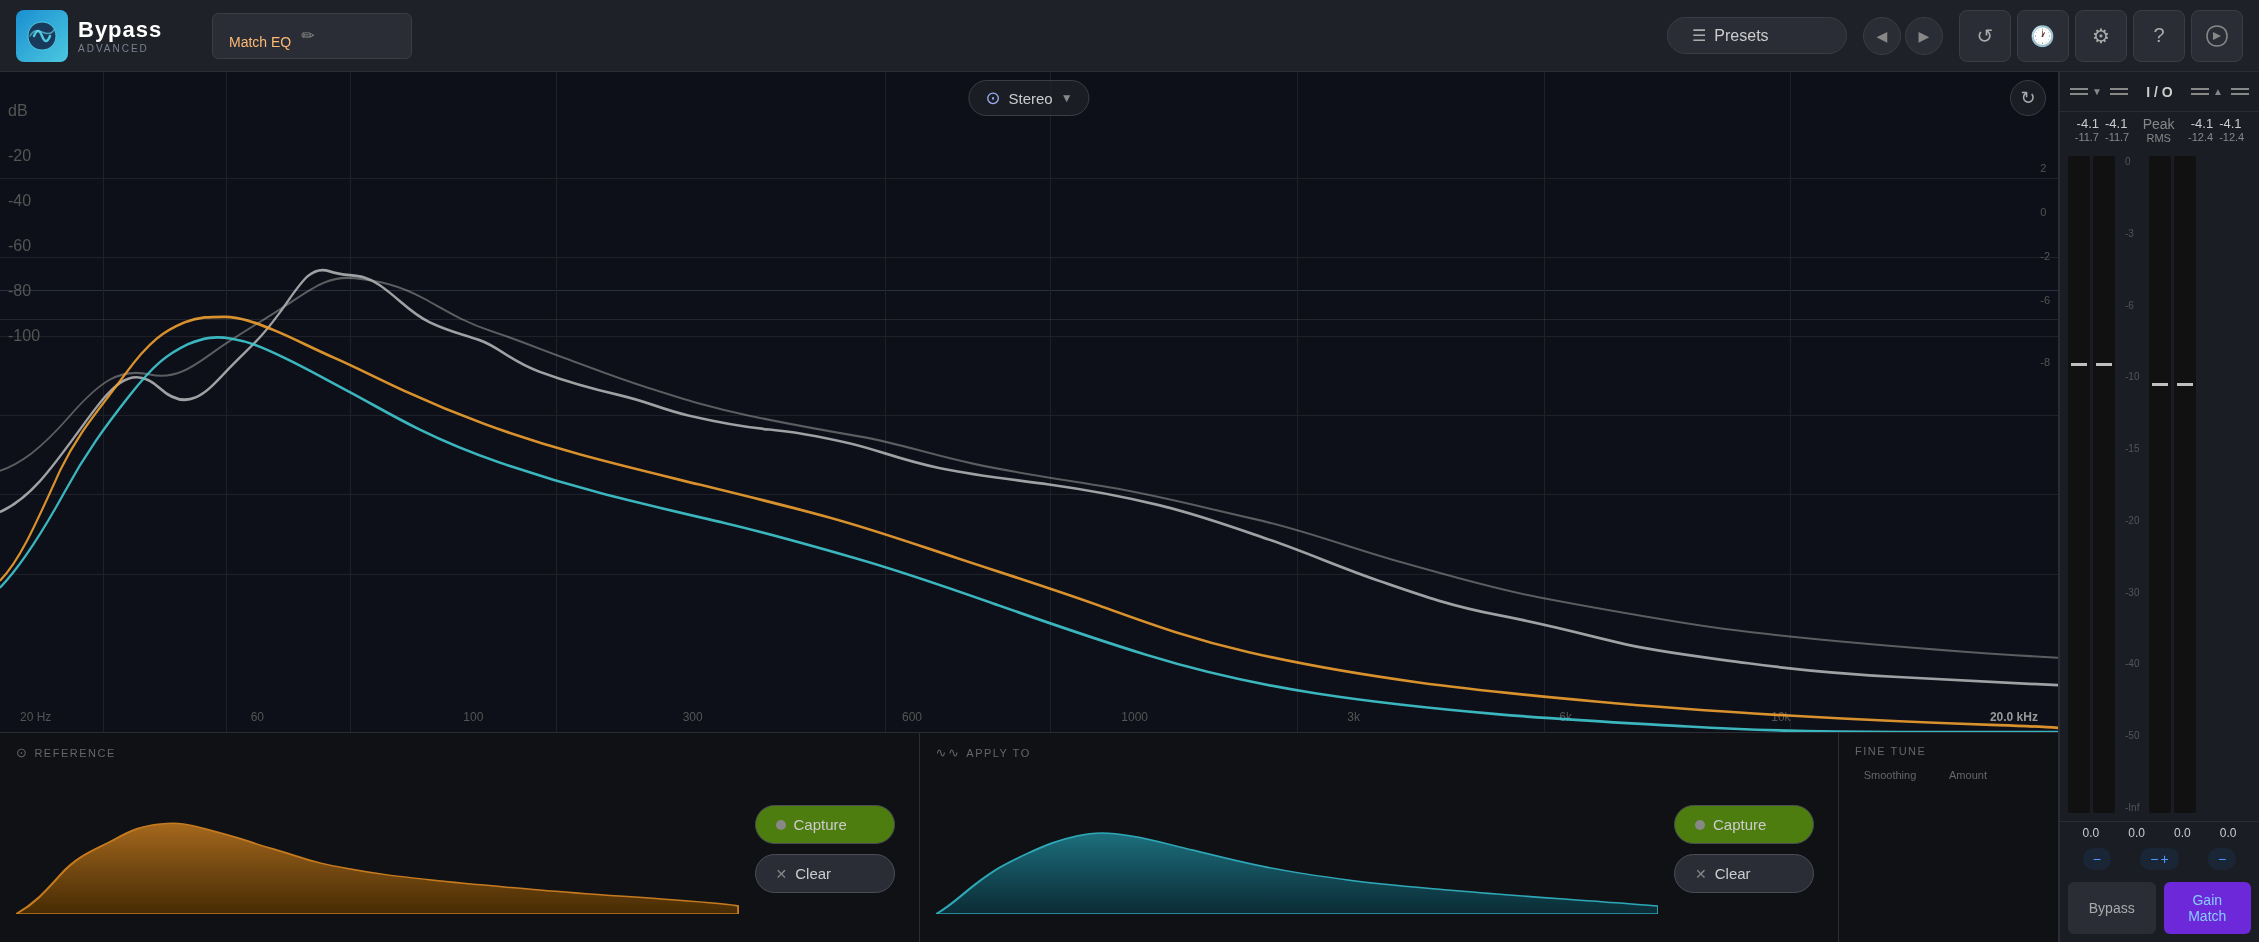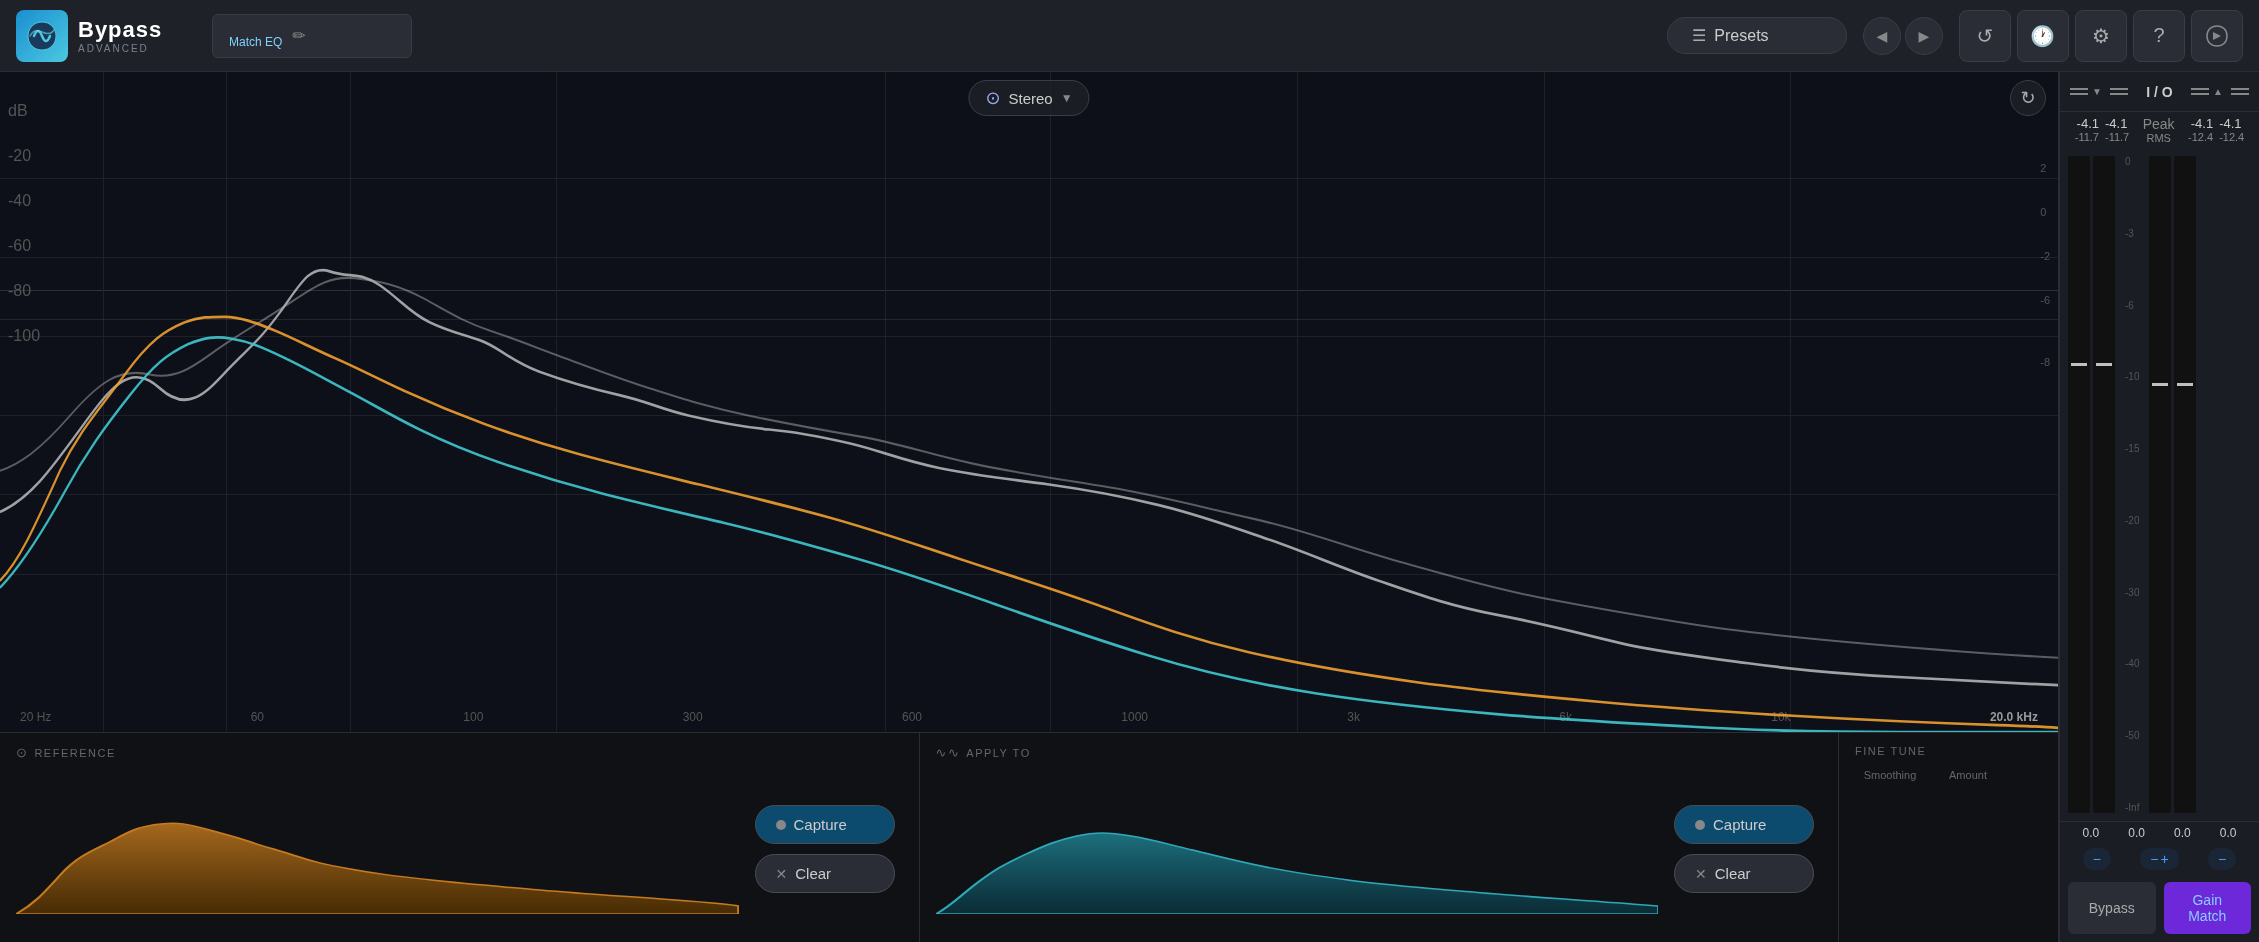--- a/index.html
+++ b/index.html
@@ -45,21 +45,21 @@
     .module-name-box {
       background: #2a2d35;
       border: 1px solid #3a3d45;
       border-radius: 6px;
       padding: 8px 16px;
       display: flex;
       align-items: center;
       gap: 10px;
       min-width: 200px;
     }
-    .module-name-text { font-size: 12px; color: #7dd3fc; margin-top: 12px; }
+    .module-name-text { font-size: 14px; color: #fdba74; margin-top: 12px; }
     .edit-icon { color: #888; font-size: 16px; cursor: pointer; }
 
     .spacer { flex: 1; }
 
     .presets-btn {
       display: flex;
       align-items: center;
       gap: 8px;
       background: #2a2d35;
       border: 1px solid #3a3d45;
@@ -264,21 +264,21 @@
     .panel-buttons {
       display: flex;
       flex-direction: column;
       gap: 10px;
       padding-right: 8px;
     }
     .capture-btn {
       display: flex;
       align-items: center;
       gap: 8px;
-      background: #0c4a6e;
+      background: #4d7c0f;
       border: 1px solid #4a4d55;
       border-radius: 24px;
       padding: 10px 20px;
       color: #ccc;
       font-size: 15px;
       cursor: pointer;
       min-width: 140px;
     }
     .capture-dot {
       width: 10px;

